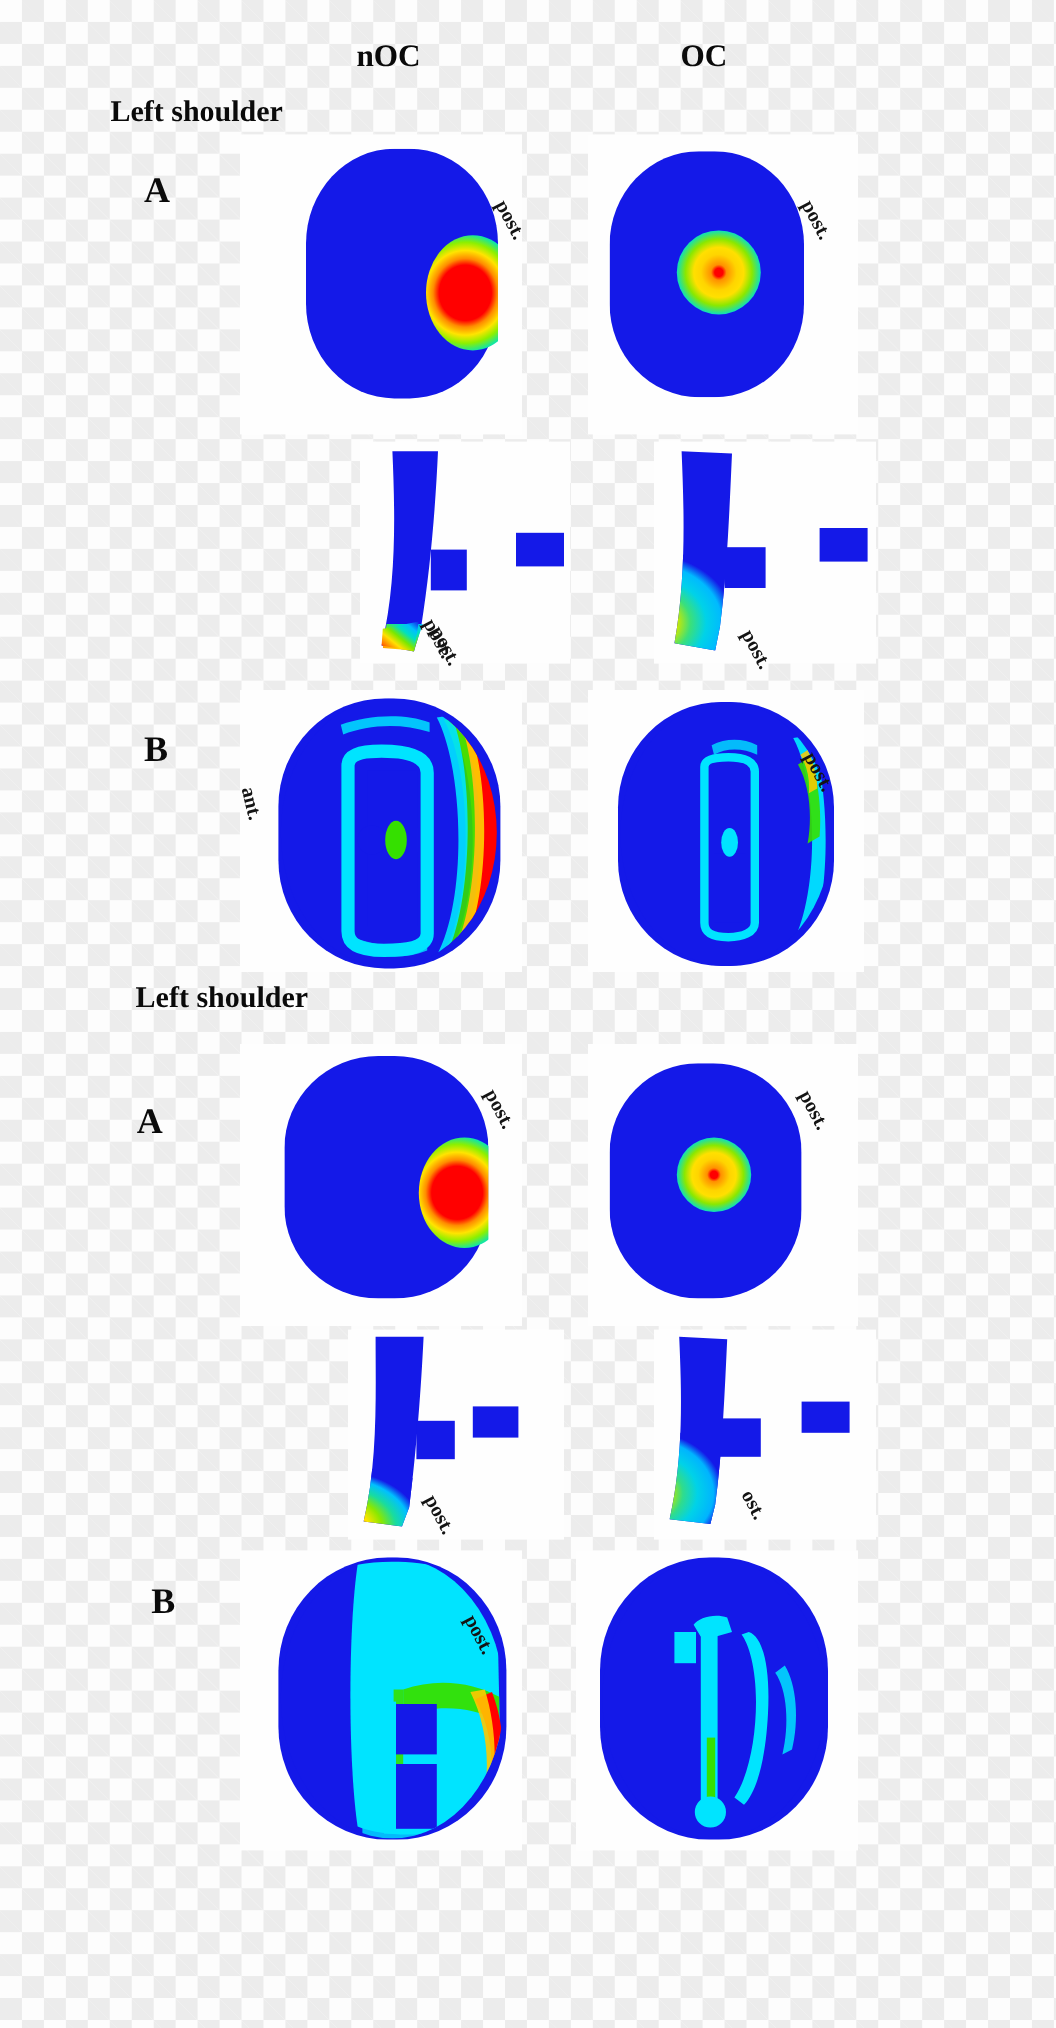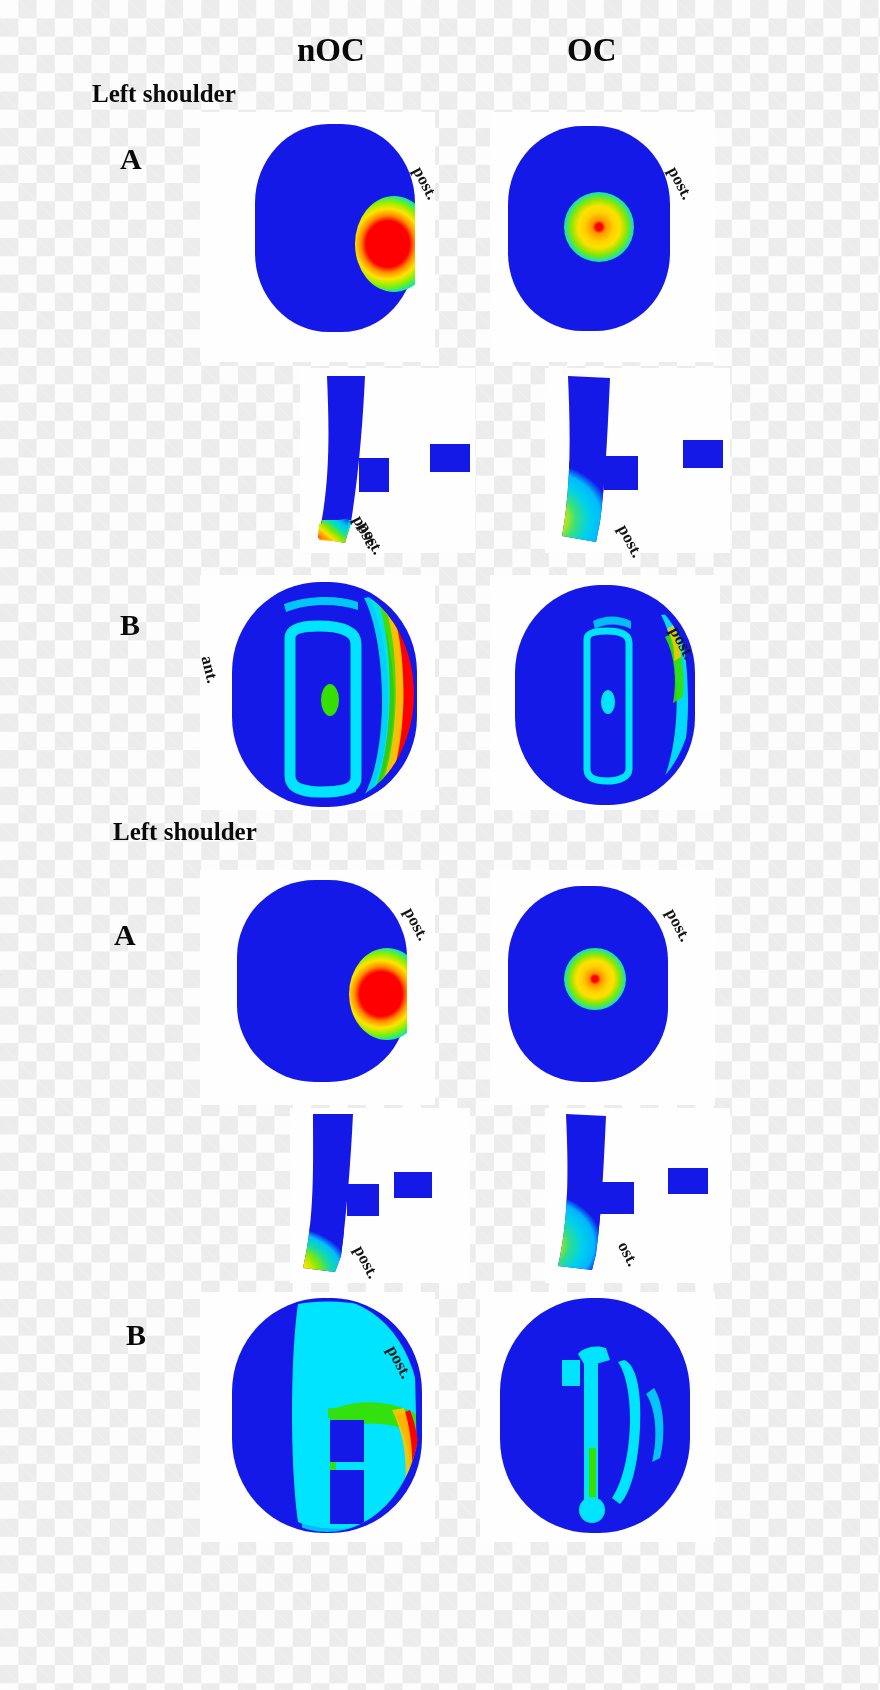--- a/index.html
+++ b/index.html
@@ -22,21 +22,21 @@
   .canvas-col{
     position:absolute;background:#fefefe;
   }
 
   .hdr{
     position:absolute;
     font-family:"Liberation Serif", serif;
     font-weight:bold;color:#0a0a0a;
     white-space:nowrap;
   }
-  .hdr-col{font-size:33px;}
+  .hdr-col{font-size:26px;}
   .hdr-side{font-size:25px;}
   .panel-letter{
     position:absolute;font-family:"Liberation Serif", serif;
     font-weight:bold;font-size:30px;color:#0a0a0a;
   }
   .anno{
     position:absolute;
     font-family:"Liberation Serif", serif;
     font-weight:bold;font-size:17px;color:#141414;
     white-space:nowrap;

